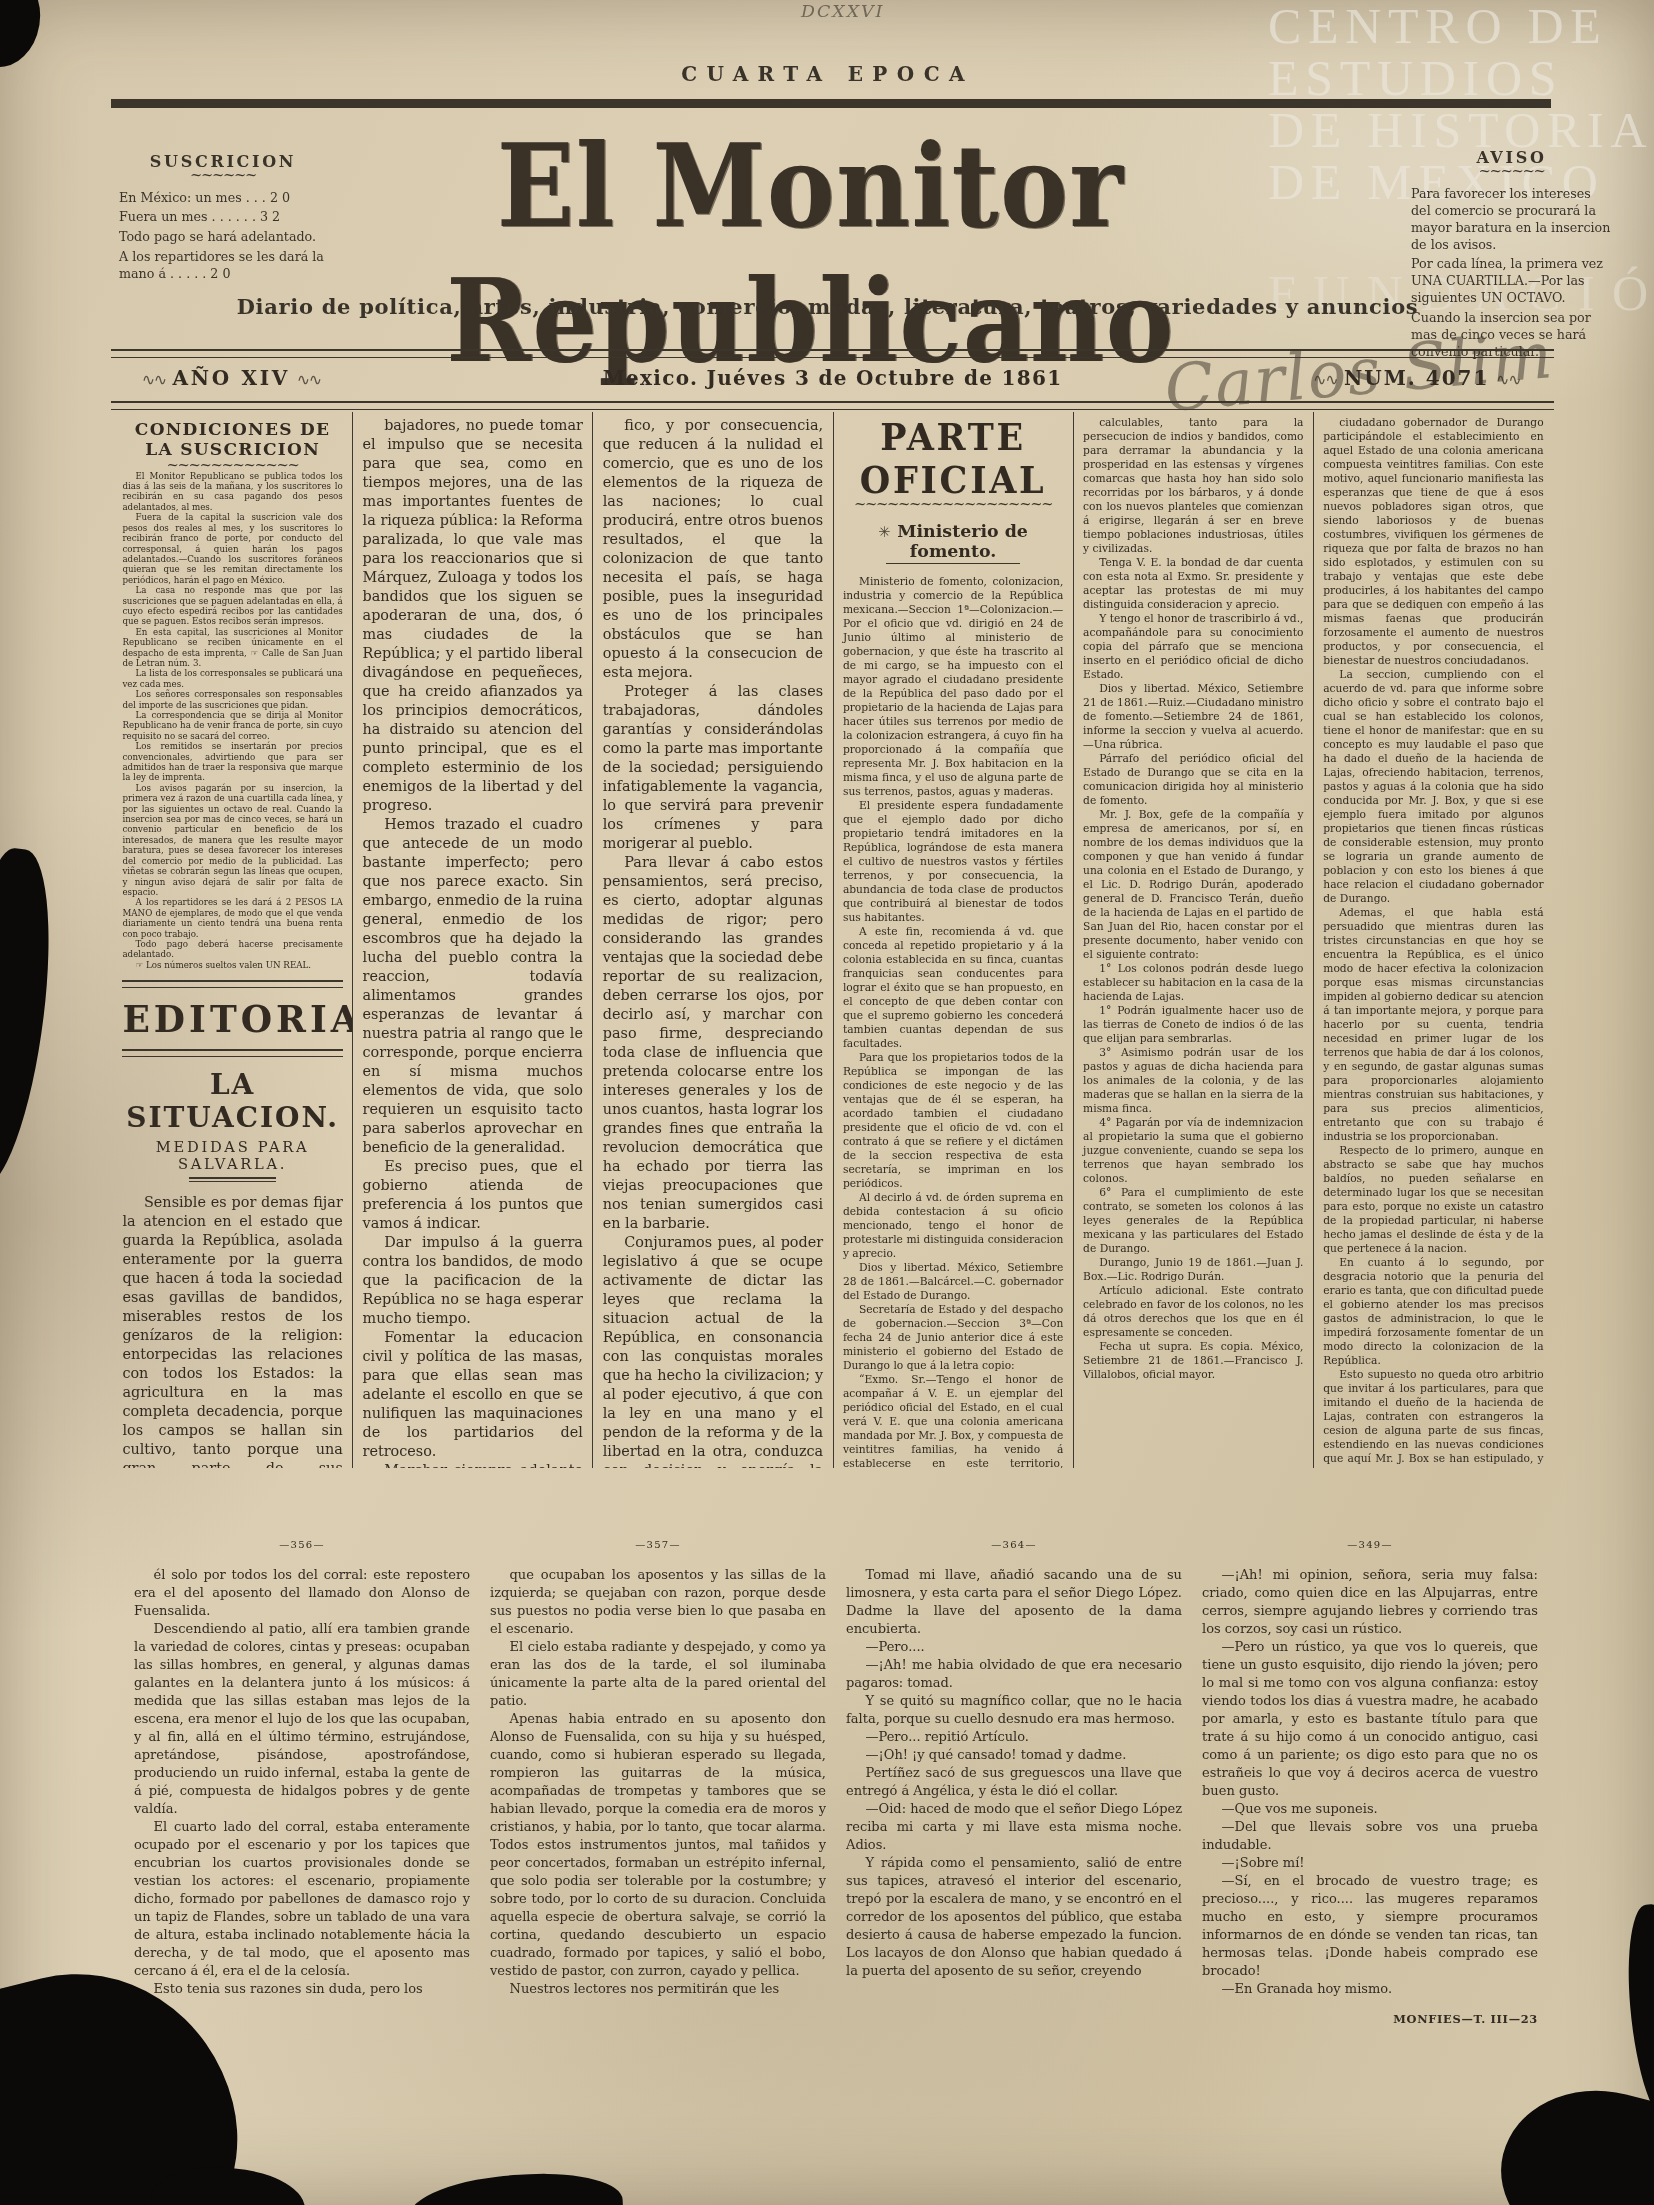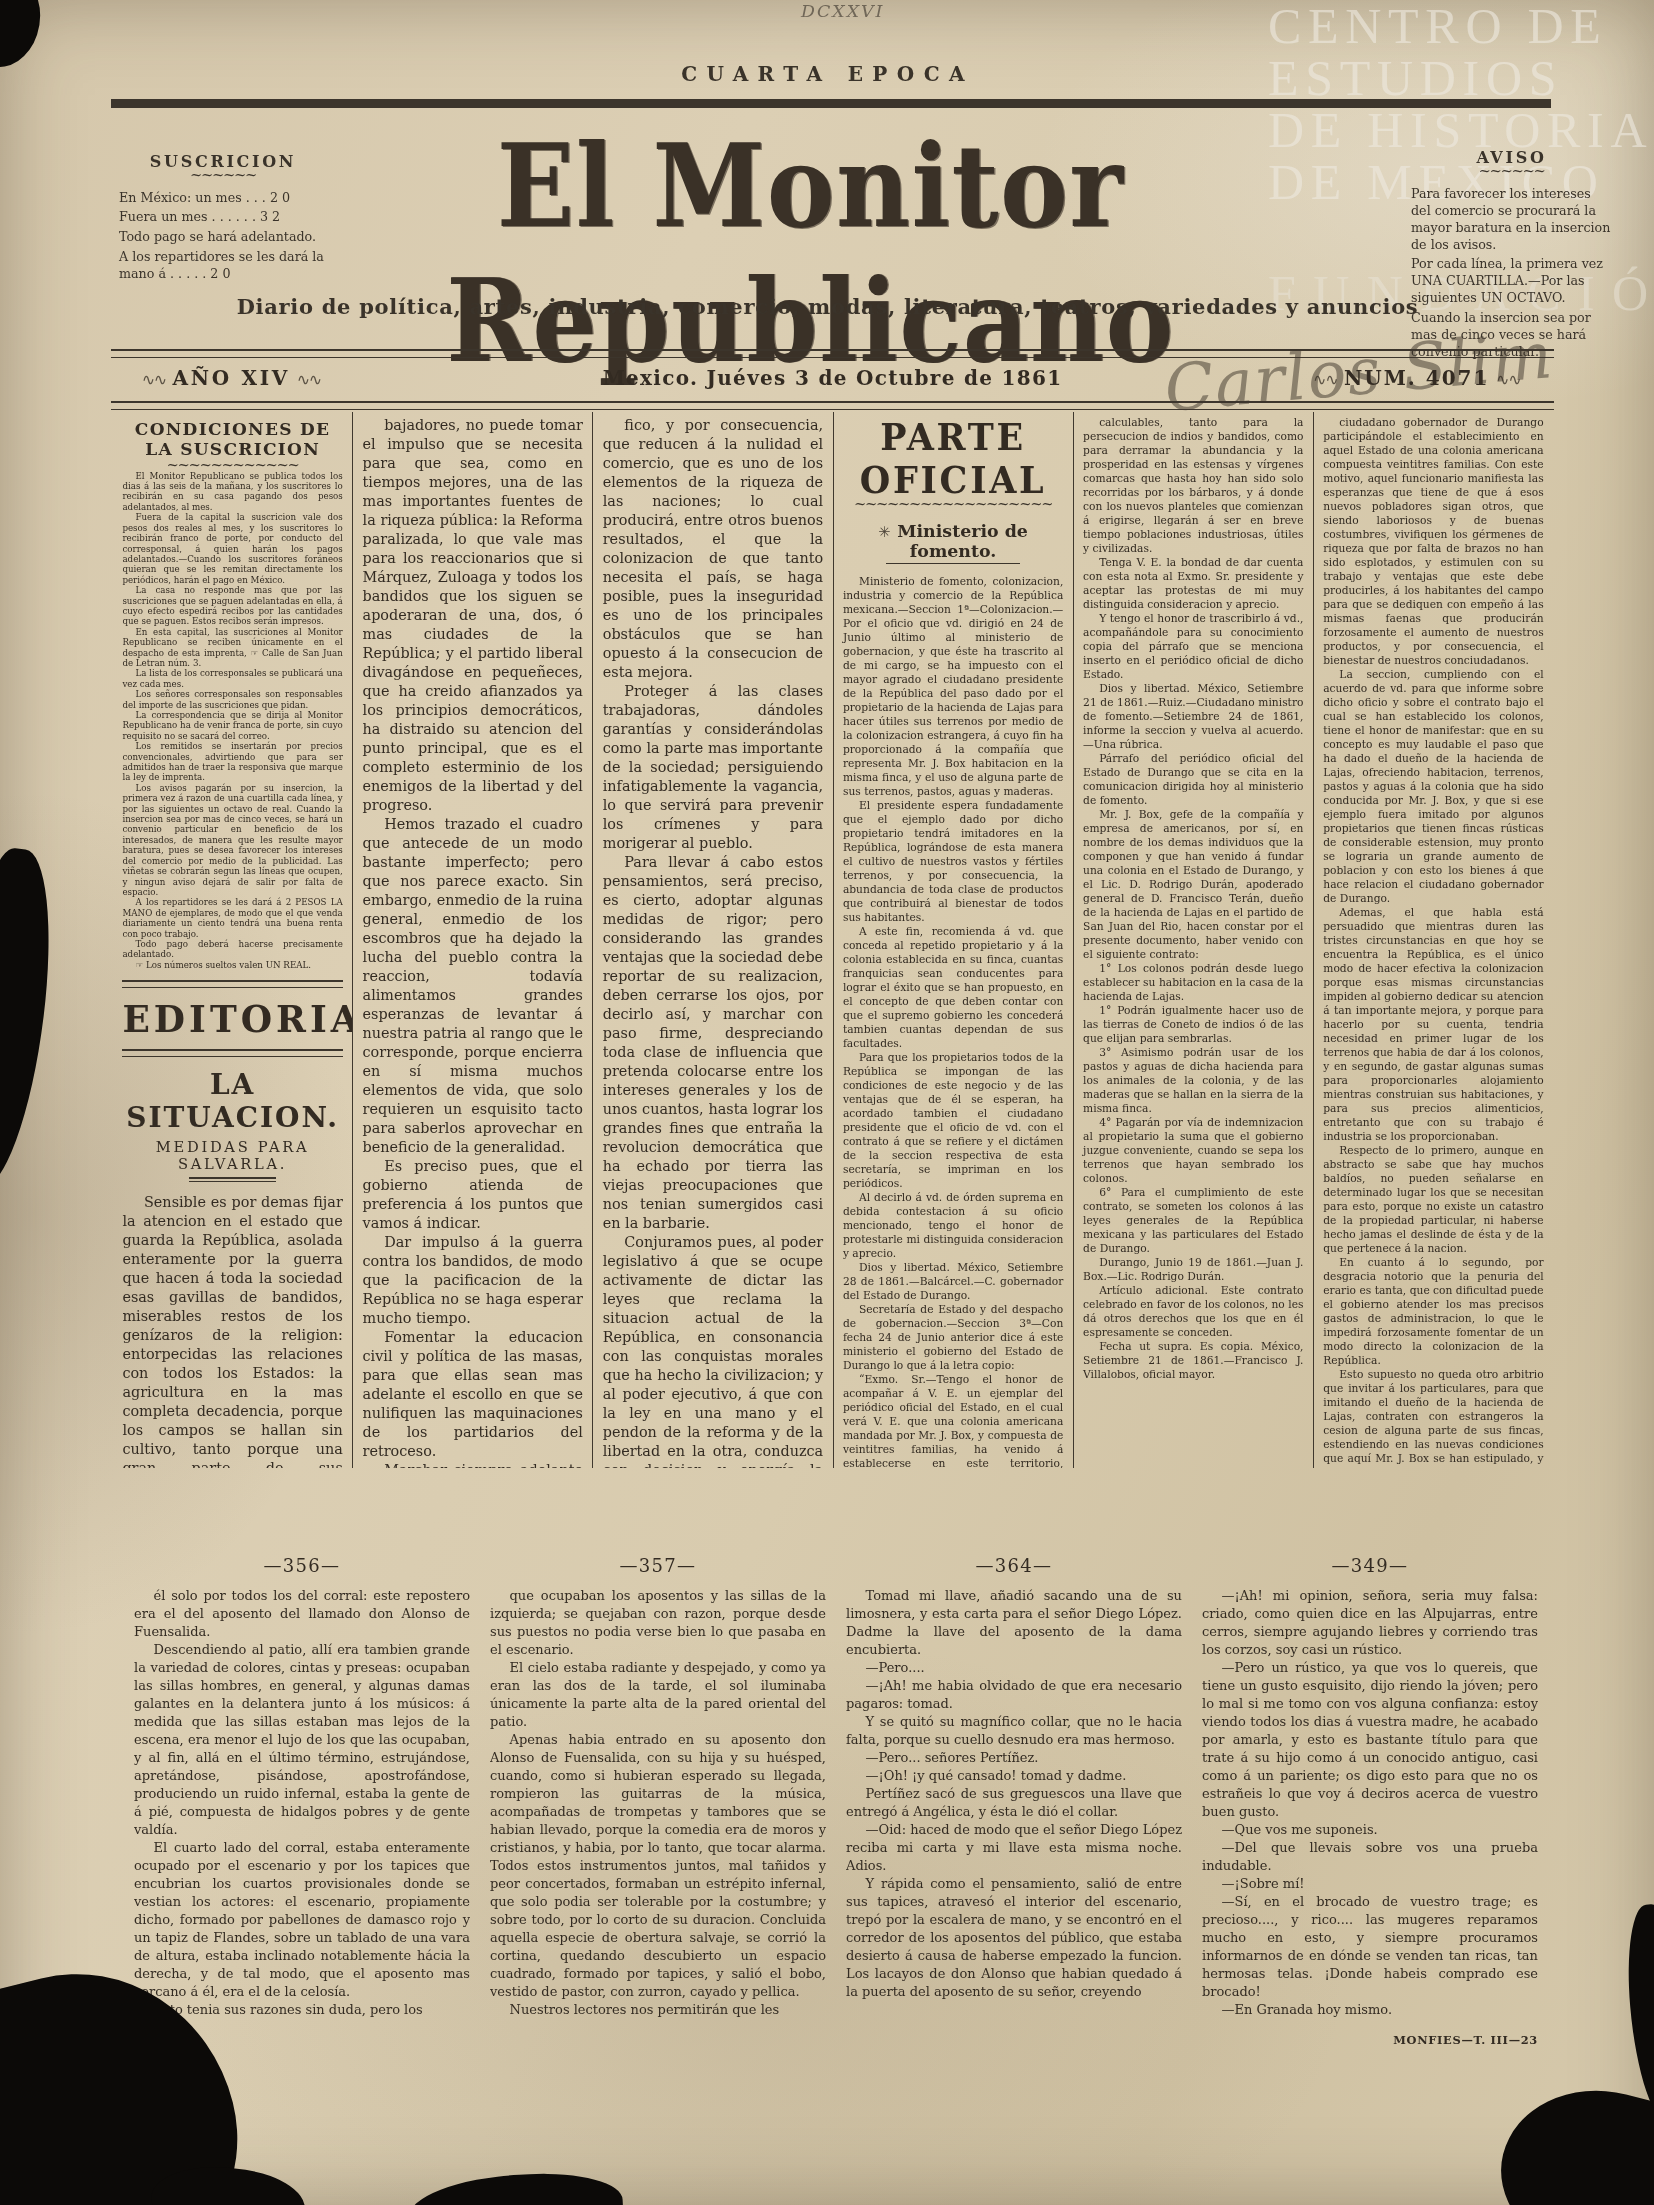--- a/index.html
+++ b/index.html
@@ -64,21 +64,21 @@
   .subheadline{text-align:center;font-size:14.7px;letter-spacing:2.7px;margin:4px 0 2.7px;}
   .mini-rule{width:87px;margin:5.4px auto 10.7px;border-top:2px solid #3c352c;border-bottom:0.7px solid #3c352c;height:2px;}
   .po-title{text-align:center;font-weight:bold;font-size:35px;letter-spacing:2.7px;margin-top:1.3px;
       transform:scaleY(1.05);}
   .ministerio{text-align:center;font-weight:bold;font-size:17.4px;margin:10.7px 0 2.7px;}
   .star{font-weight:normal;font-size:14.7px;padding-right:6.7px;opacity:.85;}
   .mini-rule2{width:134px;margin:2.7px auto 9.4px;border-top:1.3px solid #3c352c;height:1.3px;}
   
   .folletin{position:absolute;left:134px;right:117px;top:1534px;height:642px;display:flex;gap:20px;}
   .fcol{flex:1 1 0;overflow:hidden;font-size:13px;line-height:18px;text-align:justify;}
-  .pgnum{text-align:center;font-size:18px;letter-spacing:1.3px;margin:23px 0 12px;}
+  .pgnum{text-align:center;font-size:10px;letter-spacing:1.3px;margin:2px 0 12px;}
   .ffoot{text-align:right;font-weight:bold;font-size:11.4px;letter-spacing:0.7px;margin-top:12px;}
 </style>
 </head>
 <body>
 
 <div id="page">
 
   <div class="wm">
     <div>CENTRO DE</div>
     <div>ESTUDIOS</div>
@@ -242,21 +242,21 @@
           <span class="para">Nuestros lectores nos permitirán que les</span>
         </div>
     </div>
     <div class="fcol">
       <div class="pgnum">—364—</div>
       <div>
           <span class="para">Tomad mi llave, añadió sacando una de su limosnera, y esta carta para el señor Diego López. Dadme la llave del aposento de la dama encubierta.</span>
           <span class="para">—Pero....</span>
           <span class="para">—¡Ah! me habia olvidado de que era necesario pagaros: tomad.</span>
           <span class="para">Y se quitó su magnífico collar, que no le hacia falta, porque su cuello desnudo era mas hermoso.</span>
-          <span class="para">—Pero... señores Pertíñez.</span>
+          <span class="para">—Pero... repitió Artículo.</span>
           <span class="para">—¡Oh! ¡y qué cansado! tomad y dadme.</span>
           <span class="para">Pertíñez sacó de sus greguescos una llave que entregó á Angélica, y ésta le dió el collar.</span>
           <span class="para">—Oid: haced de modo que el señor Diego López reciba mi carta y mi llave esta misma noche. Adios.</span>
           <span class="para">Y rápida como el pensamiento, salió de entre sus tapices, atravesó el interior del escenario, trepó por la escalera de mano, y se encontró en el corredor de los aposentos del público, que estaba desierto á causa de haberse empezado la funcion. Los lacayos de don Alonso que habian quedado á la puerta del aposento de su señor, creyendo</span>
         </div>
     </div>
     <div class="fcol">
       <div class="pgnum">—349—</div>
       <div>
           <span class="para">—¡Ah! mi opinion, señora, seria muy falsa: criado, como quien dice en las Alpujarras, entre cerros, siempre agujando liebres y corriendo tras los corzos, soy casi un rústico.</span>

